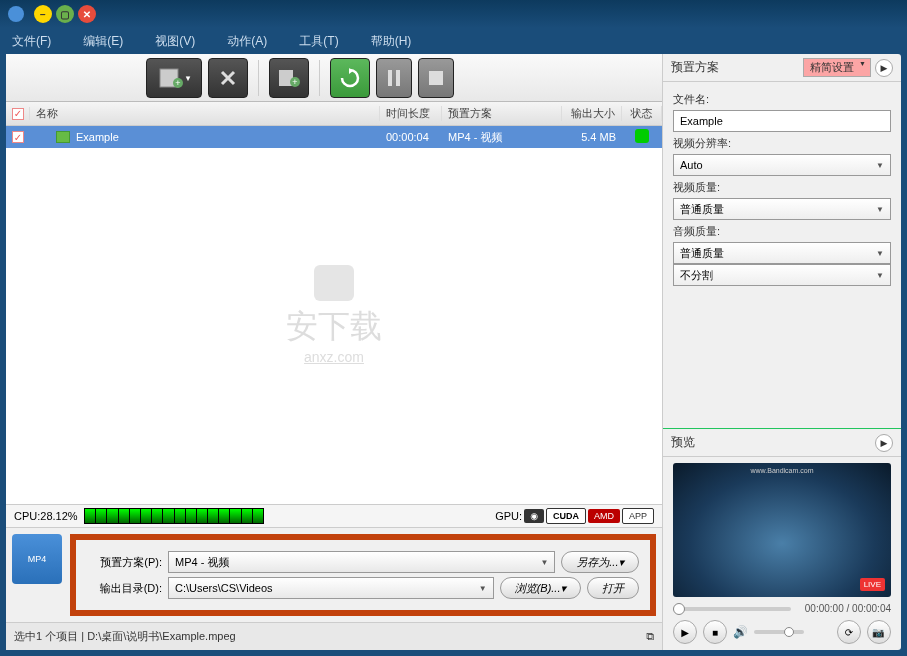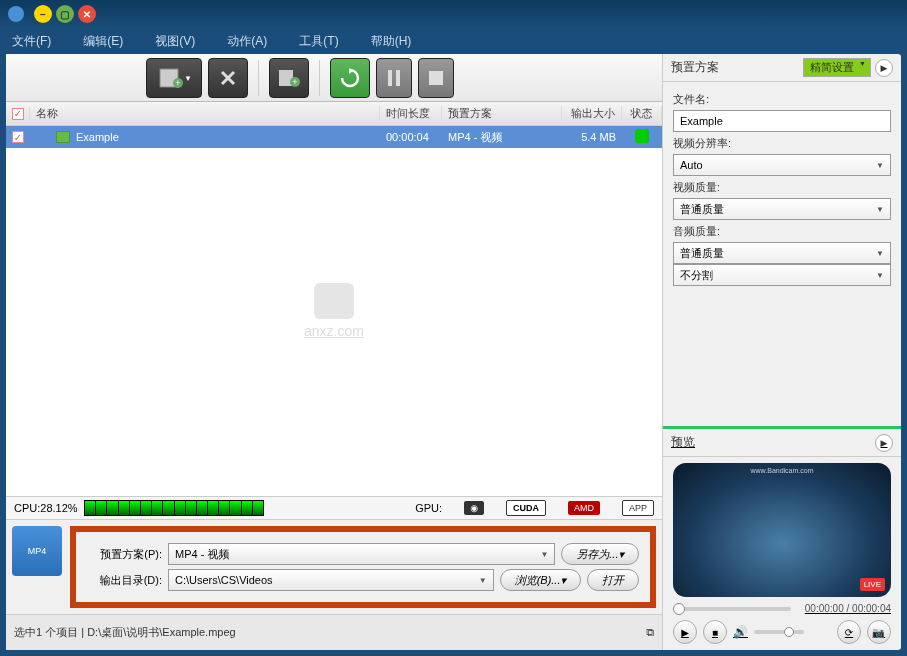--- a/index.html
+++ b/index.html
@@ -41,44 +41,44 @@
 .cell-plan { width: 120px; }
 .cell-size { width: 60px; text-align: right; }
 .cell-stat { width: 40px; text-align: center; }
 .status-dot { width: 14px; height: 14px; background: #0c0; border-radius: 3px; display: inline-block; }
 .watermark { position: absolute; top: 50%; left: 50%; transform: translate(-50%, -50%); color: #ddd; font-size: 32px; text-align: center; pointer-events: none; }
 .watermark-sub { font-size: 14px; color: #ddd; text-decoration: underline; }
 .cpu-bar { height: 24px; border-top: 1px solid #ccc; border-bottom: 1px solid #ccc; display: flex; align-items: center; padding: 0 8px; font-size: 11px; background: #f5f5f5; }
 .cpu-label { width: 70px; }
 .cpu-graph { width: 180px; height: 16px; background: #000; display: flex; gap: 1px; padding: 1px; }
 .cpu-seg { flex: 1; background: linear-gradient(#0f0, #060); }
-.gpu-section { margin-left: auto; display: flex; align-items: center; gap: 22px; }
+.gpu-section { margin-left: auto; display: flex; align-items: center; gap: 2px; }
 .gpu-badge { padding: 2px 6px; font-size: 9px; background: #333; color: #fff; border-radius: 2px; }
 .gpu-cuda { background: #fff; color: #000; border: 1px solid #333; font-weight: bold; }
 .gpu-amd { background: #b00; }
 .bottom-ctrl { padding: 6px; display: flex; gap: 8px; }
 .format-icon { width: 50px; height: 50px; background: linear-gradient(#4a90d9, #2a70b9); border-radius: 4px; display: flex; align-items: center; justify-content: center; color: #fff; font-size: 9px; }
 .ctrl-rows { flex: 1; border: 6px solid #c2410c; padding: 11px; }
 .ctrl-row { display: flex; align-items: center; gap: 6px; font-size: 11px; margin-bottom: 4px; }
 .ctrl-label { width: 75px; text-align: right; }
 .ctrl-select { flex: 1; height: 22px; border: 1px solid #999; background: linear-gradient(#fff, #e8e8e8); padding: 0 6px; font-size: 11px; display: flex; align-items: center; position: relative; }
 .ctrl-select::after { content: "▼"; position: absolute; right: 6px; font-size: 8px; color: #555; }
 .round-btn { height: 22px; padding: 0 14px; border: 1px solid #999; border-radius: 11px; background: linear-gradient(#fff, #ddd); font-size: 11px; display: flex; align-items: center; cursor: pointer; font-style: italic; }
-.statusbar { height: 36px; background: #e8e8e8; border-top: 1px solid #ccc; display: flex; align-items: center; padding: 0 8px; font-size: 11px; color: #333; }
+.statusbar { height: 28px; background: #e8e8e8; border-top: 1px solid #ccc; display: flex; align-items: center; padding: 0 8px; font-size: 11px; color: #333; }
 .section-hdr { height: 28px; display: flex; align-items: center; padding: 0 8px; font-size: 12px; color: #333; border-bottom: 1px solid #ccc; justify-content: space-between; }
-.dropdown-mini { font-size: 11px; border: 1px solid #aaa; padding: 1px 16px 1px 6px; background: #84cc16; position: relative; }
+.dropdown-mini { font-size: 11px; border: 1px solid #aaa; padding: 1px 16px 1px 6px; background: #fca5a5; position: relative; }
 .dropdown-mini::after { content: "▼"; position: absolute; right: 4px; font-size: 7px; }
 .arrow-btn { width: 18px; height: 18px; border: 1px solid #aaa; border-radius: 50%; background: #fff; display: flex; align-items: center; justify-content: center; font-size: 9px; cursor: pointer; }
 .props { padding: 6px 10px; overflow-y: auto; flex: 1; }
 .prop-label { font-size: 11px; color: #333; margin-bottom: 3px; margin-top: 4px; }
 .prop-input { width: 100%; height: 22px; border: 1px solid #999; padding: 0 6px; font-size: 11px; background: #fff; }
 .prop-select { width: 100%; height: 22px; border: 1px solid #999; padding: 0 6px; font-size: 11px; background: linear-gradient(#fff, #eee); position: relative; display: flex; align-items: center; }
 .prop-select::after { content: "▼"; position: absolute; right: 6px; font-size: 8px; color: #555; }
-.preview-area { border-top: 3px solid #22c55e; text-decoration: underline; }
-.preview-img { width: 218px; height: 134px; margin: 6px auto; background: radial-gradient(ellipse at center 60%, #4a7fa8 0%, #1a3a5a 60%, #0a1a2a 100%); border-radius: 13px; position: relative; display: block; }
+.preview-area { border-top: 1px solid #22c55e; }
+.preview-img { width: 218px; height: 134px; margin: 6px auto; background: radial-gradient(ellipse at center 60%, #4a7fa8 0%, #1a3a5a 60%, #0a1a2a 100%); border-radius: 3px; position: relative; display: block; }
 .preview-badge { position: absolute; bottom: 6px; right: 6px; background: #e33; color: #fff; font-size: 8px; padding: 2px 4px; border-radius: 2px; }
 .preview-wm { position: absolute; top: 4px; left: 50%; transform: translateX(-50%); color: #ccc; font-size: 7px; }
 .timeline { display: flex; align-items: center; padding: 0 10px; font-size: 10px; color: #555; gap: 14px; }
 .track { flex: 1; height: 4px; background: #ccc; border-radius: 2px; position: relative; }
 .thumb { position: absolute; left: 0; top: -4px; width: 12px; height: 12px; background: #fff; border: 1px solid #888; border-radius: 50%; }
 .player-ctrl { display: flex; align-items: center; padding: 6px 10px; gap: 6px; }
 .play-btn { width: 24px; height: 24px; border: 1px solid #aaa; border-radius: 50%; background: linear-gradient(#fff, #ddd); display: flex; align-items: center; justify-content: center; font-size: 10px; cursor: pointer; }
 .vol-slider { width: 50px; height: 4px; background: #ccc; border-radius: 2px; position: relative; }
 .vol-thumb { position: absolute; left: 30px; top: -3px; width: 10px; height: 10px; background: #fff; border: 1px solid #888; border-radius: 50%; }
 .checkbox-on { width: 12px; height: 12px; background: #fff; border: 1px solid #e88; display: inline-flex; align-items: center; justify-content: center; color: #e55; font-size: 10px; }
@@ -163,20 +163,21 @@
           <span class="file-icon"></span>
           <span>Example</span>
         </div>
         <div class="cell cell-dur">00:00:04</div>
         <div class="cell cell-plan">MP4 - 视频</div>
         <div class="cell cell-size">5.4 MB</div>
         <div class="cell cell-stat"><span class="status-dot"></span></div>
       </div>
       <div class="watermark">
         <div style="width:40px;height:36px;background:#e5e5e5;border-radius:6px;margin:0 auto 4px"></div>
+        <div>安下载</div>
         <div class="watermark-sub">anxz.com</div>
       </div>
     </div>
 
     <div class="cpu-bar">
       <span class="cpu-label">CPU:28.12%</span>
       <div class="cpu-graph">
         <div class="cpu-seg"></div>
           <div class="cpu-seg"></div>
           <div class="cpu-seg"></div>

